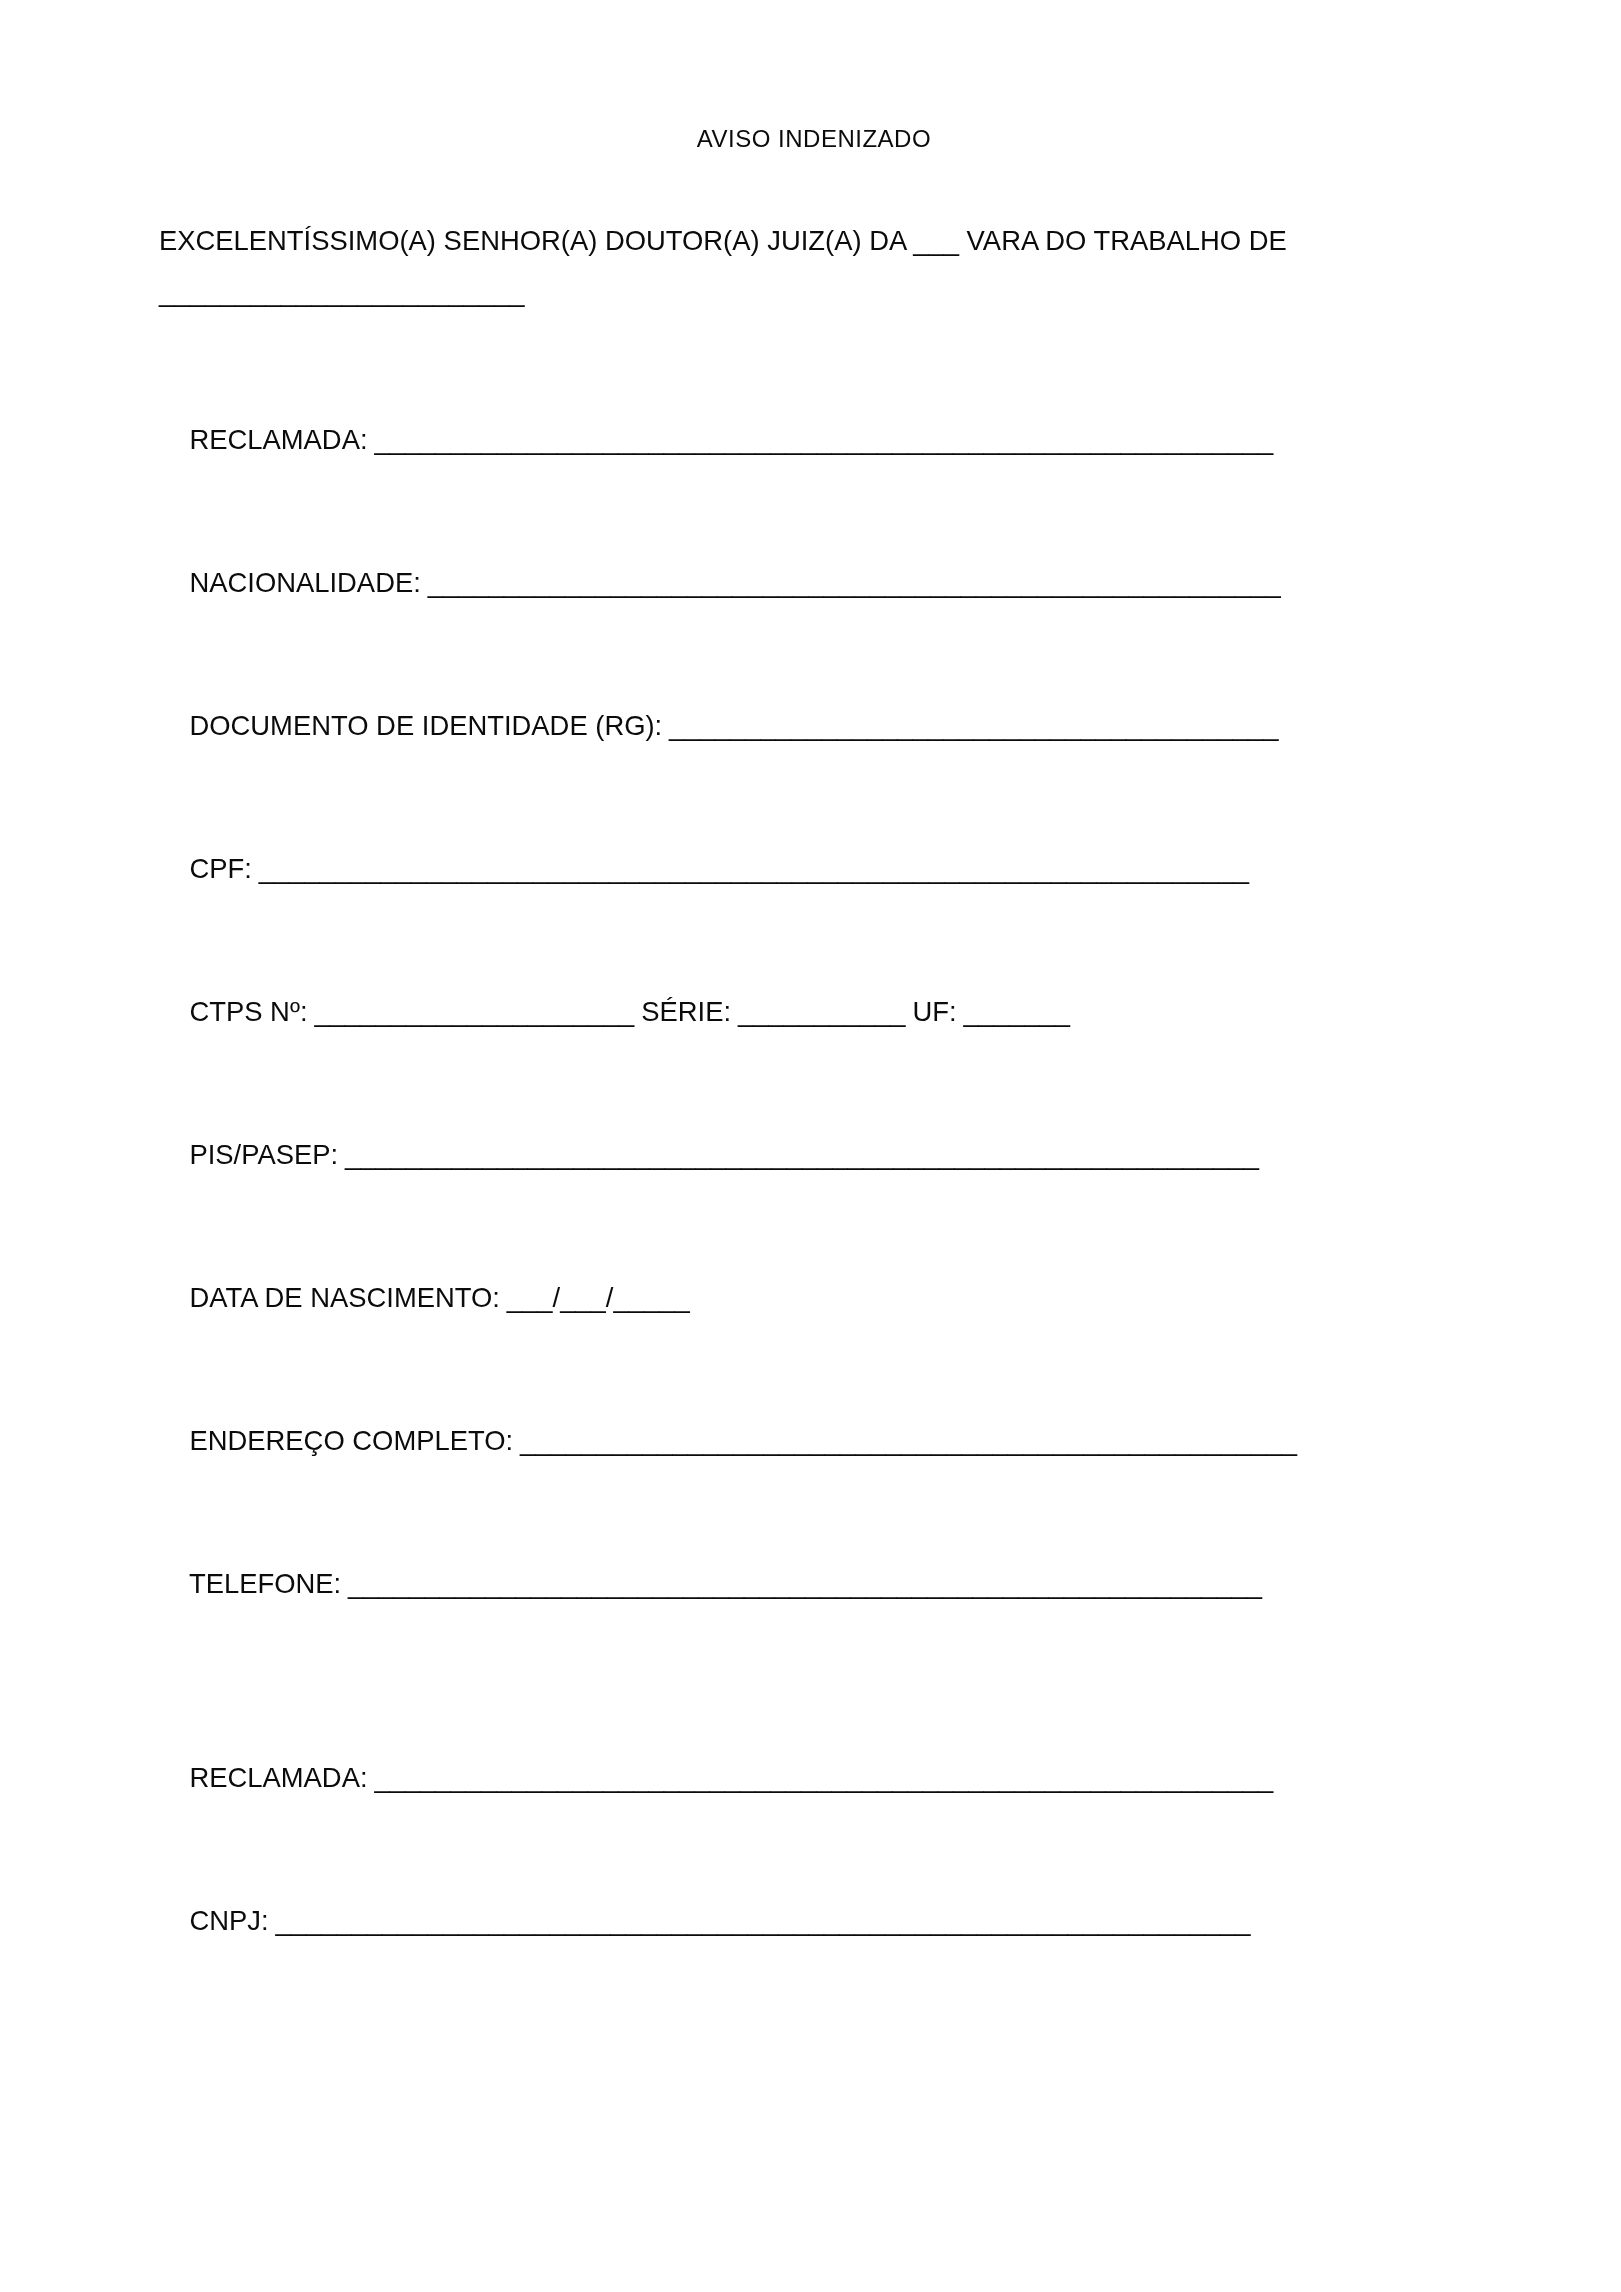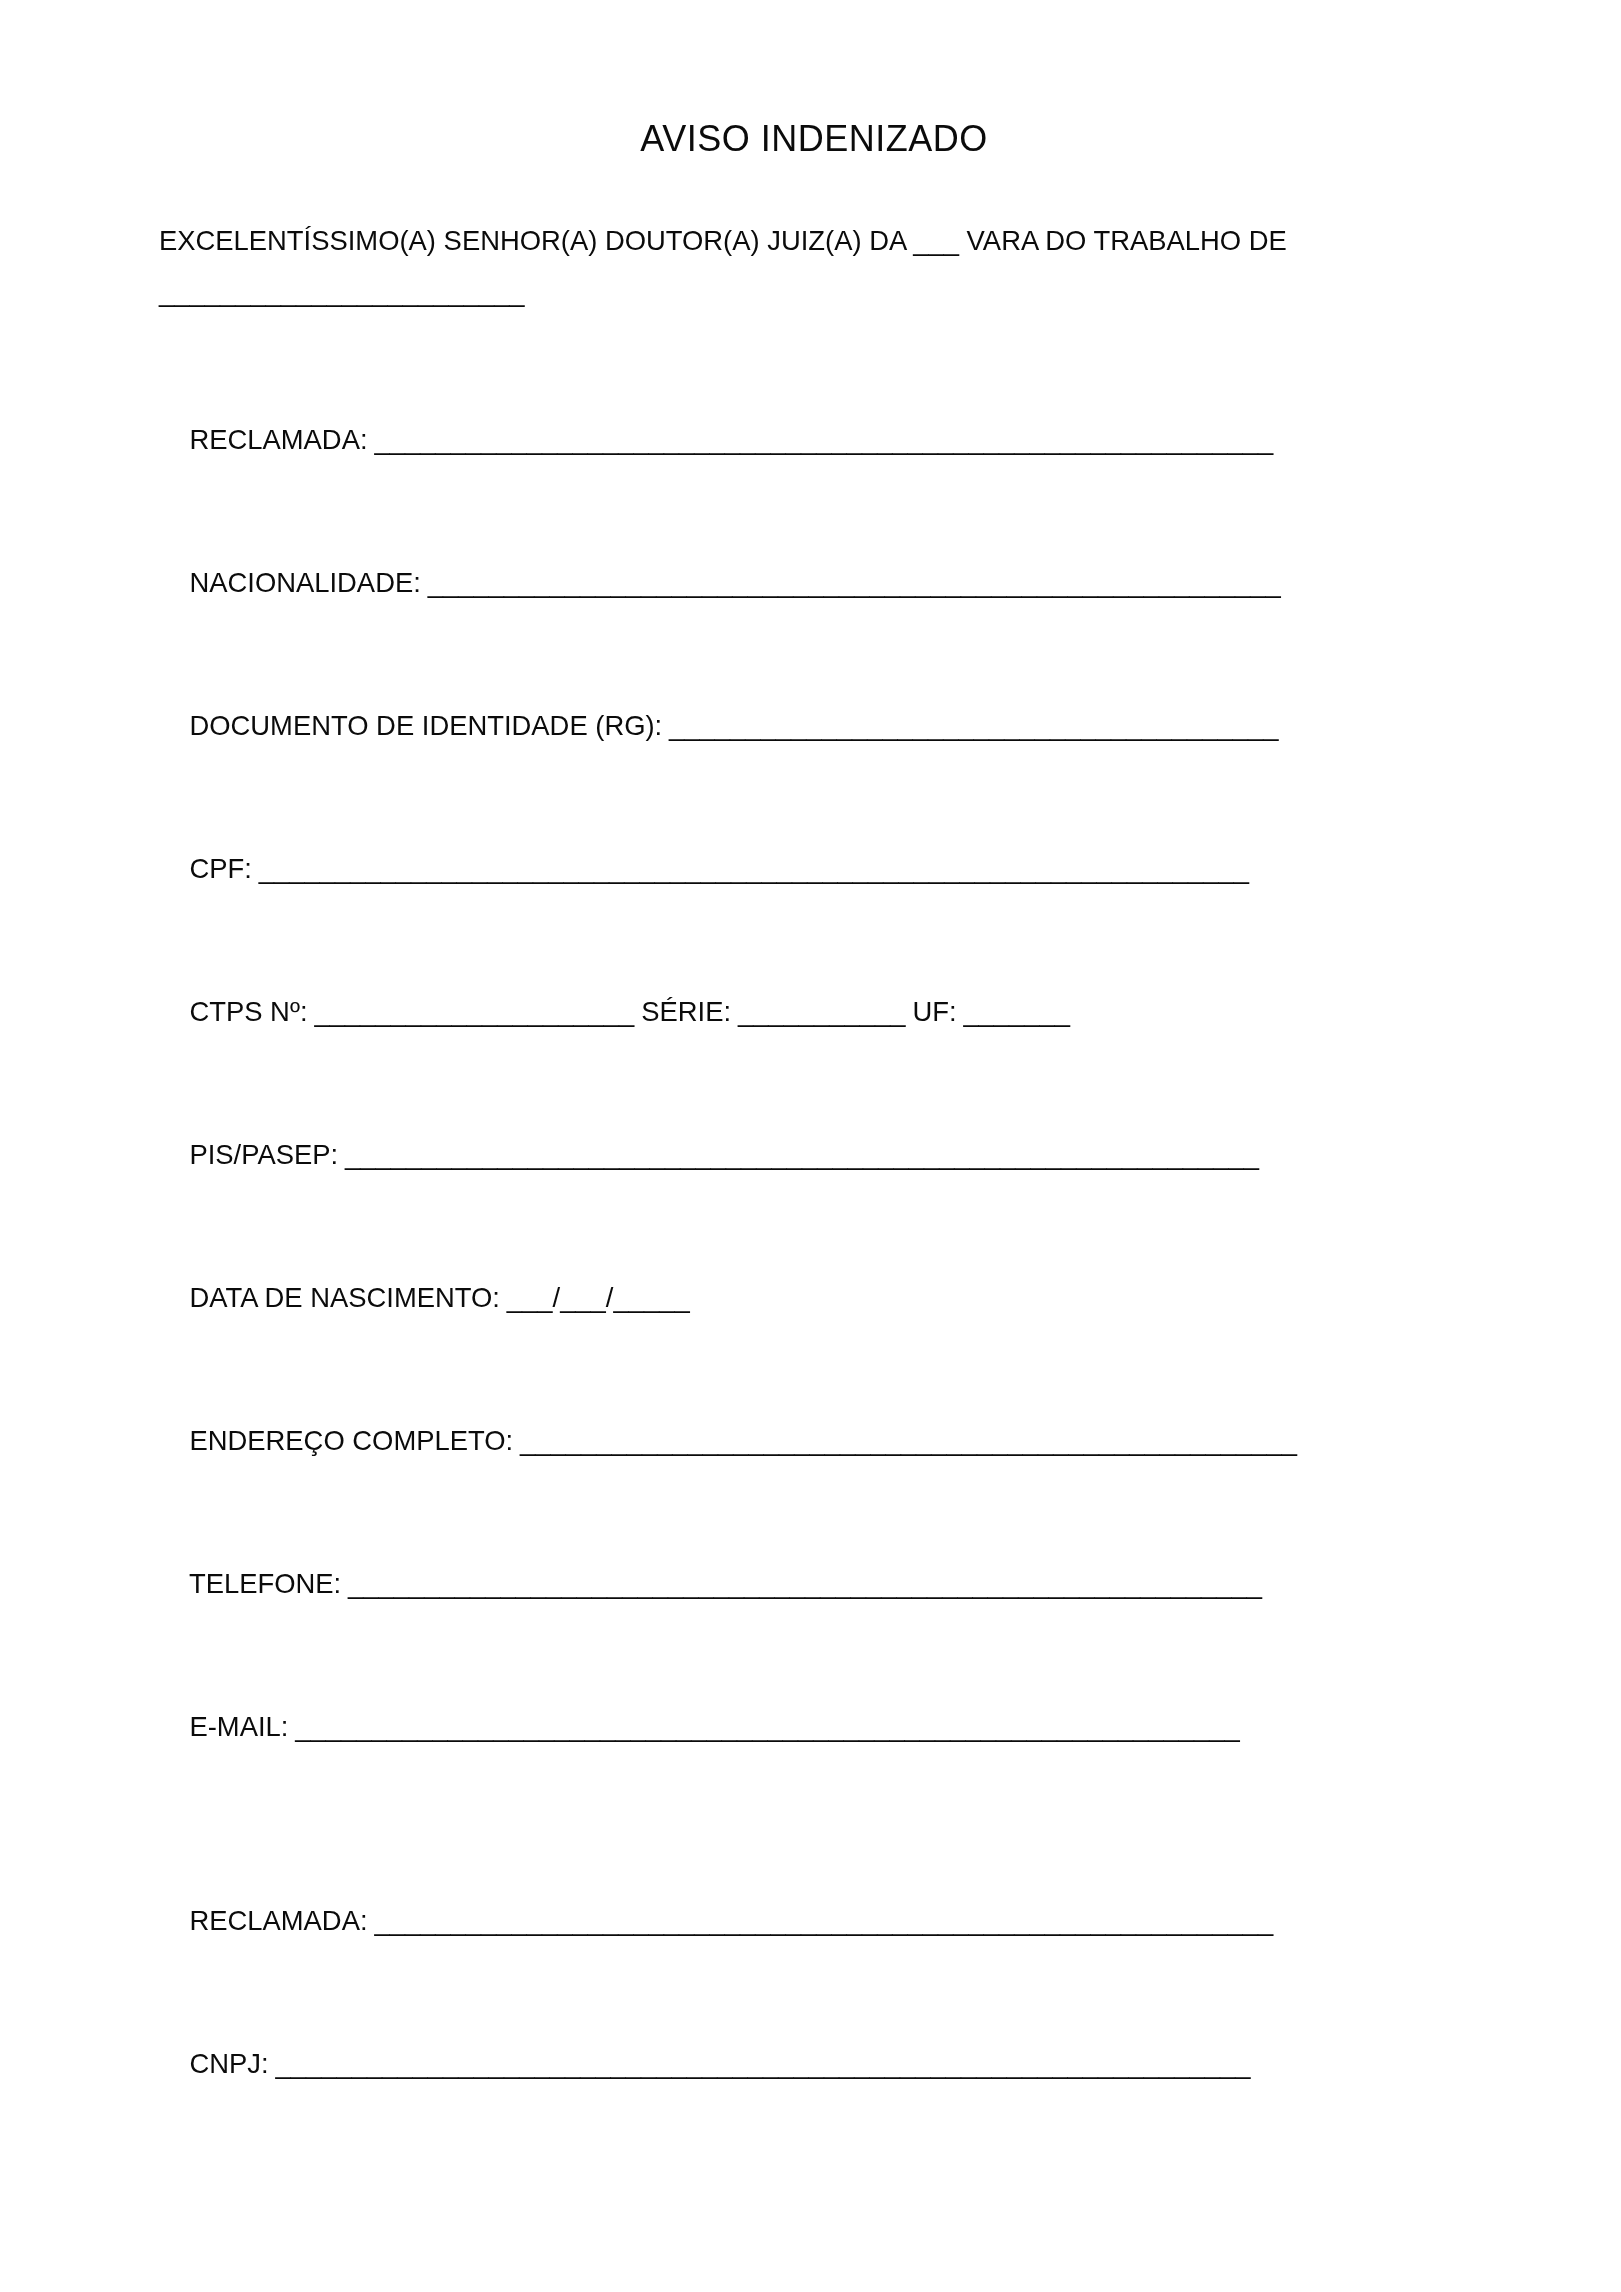--- a/index.html
+++ b/index.html
@@ -16,21 +16,21 @@
     background: #ffffff;
     box-sizing: border-box;
     padding: 116px 147px 0 154px;
     overflow: hidden;
     font-family: "Liberation Sans", "DejaVu Sans", sans-serif;
     font-size: 27.4px;
     line-height: 46px;
     color: #0b0b0b;
   }
   .doc-title {
-    font-size: 36px;
+    font-size: 24px;
     line-height: 46px;
     font-weight: 400;
     letter-spacing: 0.5px;
     text-align: center;
     margin: 0 0 56px 0;
     white-space: pre;
   }
   .line {
     white-space: pre;
     margin: 5px;
@@ -70,23 +70,20 @@
   </div>
   <div class="line field">
     <span>DATA DE NASCIMENTO:</span><span>___/___/_____</span>
   </div>
   <div class="line field">
     <span>ENDEREÇO COMPLETO:</span><span>___________________________________________________</span>
   </div>
   <div class="line field">
     <span>TELEFONE:</span><span>____________________________________________________________</span>
   </div>
-  <div class="line field">
-    <span>E-MAIL:</span><span>______________________________________________________________</span>
-  </div>
 
   <div class="gap"></div>
 
   <div class="line field">
     <span>RECLAMADA:</span><span>___________________________________________________________</span>
   </div>
   <div class="line field">
     <span>CNPJ:</span><span>________________________________________________________________</span>
   </div>
 

